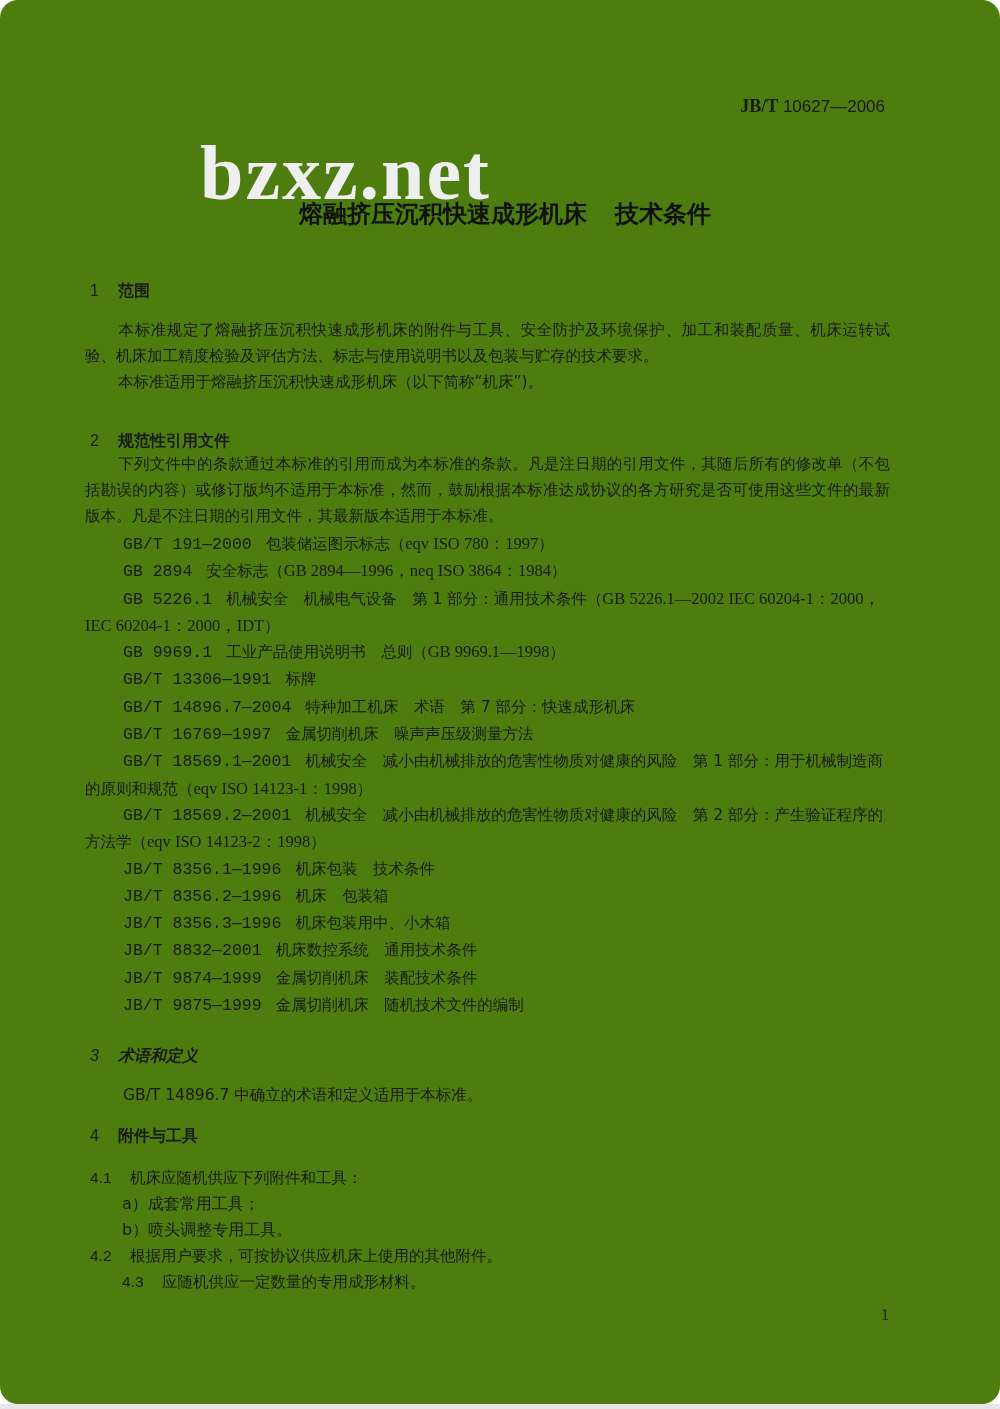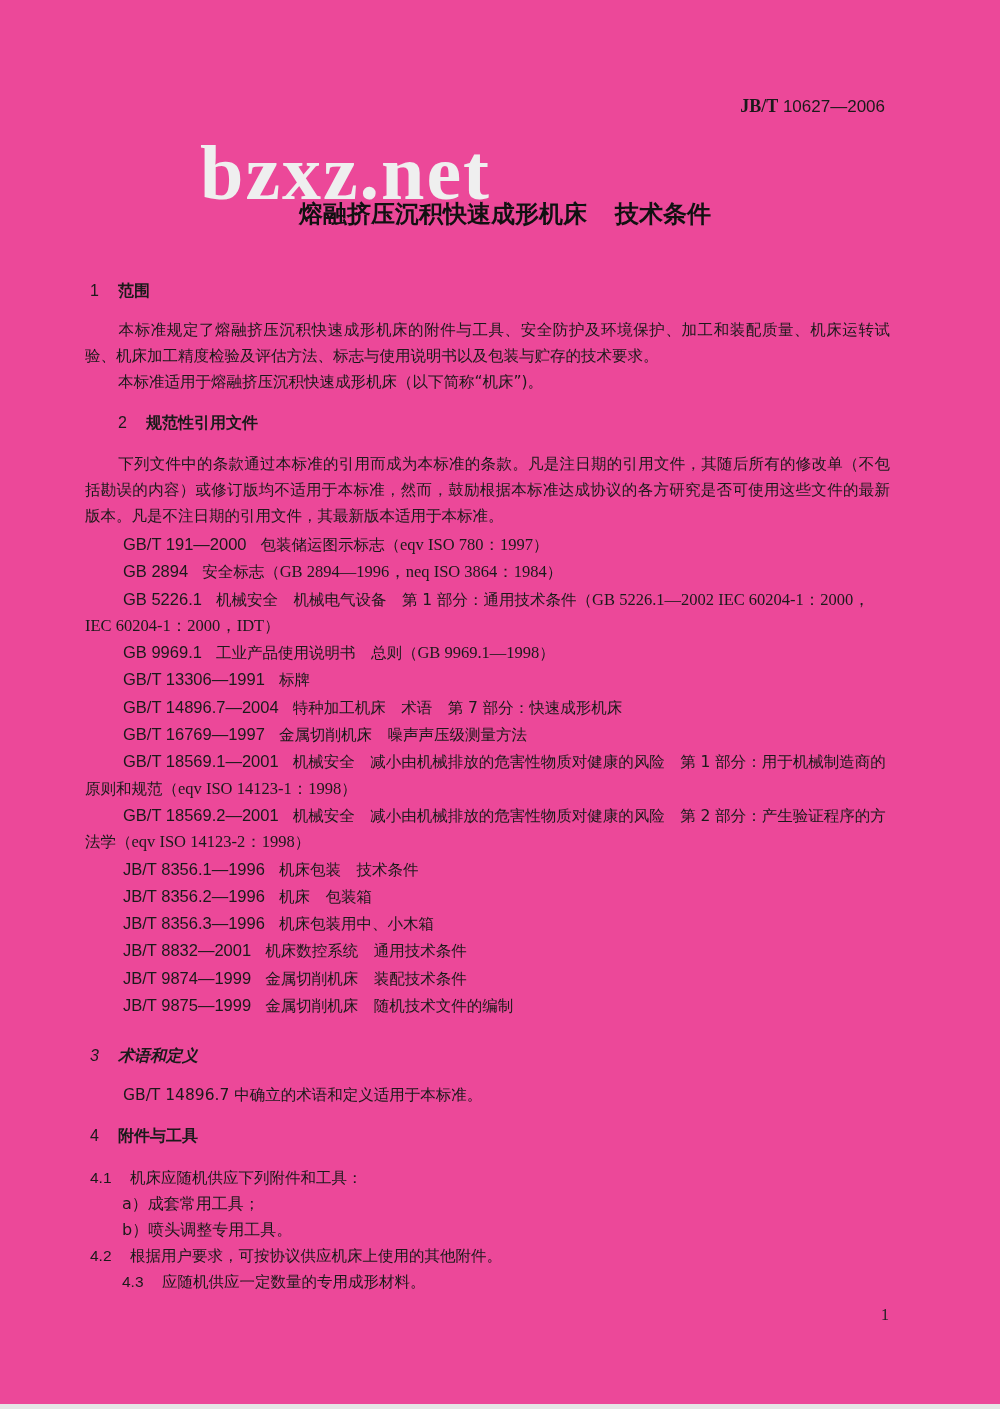--- a/index.html
+++ b/index.html
@@ -1,21 +1,21 @@
 <!DOCTYPE html>
 <html><head>
 <meta charset="utf-8">
 <style>
   html, body { margin: 0; padding: 0; }
   body {
     width: 1000px; height: 1409px; position: relative; overflow: hidden;
     background: #ffffff; color: #1a1a1a;
     font-family: "DejaVu Serif", "Liberation Serif", serif;
   }
-  .page { position: absolute; left: 0; top: 0; width: 1000px; height: 1404px; background: #ec4899; }
+  .page { position: absolute; left: 0; top: 0; width: 1000px; height: 1404px; background: #4d7c0f; border-radius: 18px; }
   .bottom-strip { position: absolute; left: 0; top: 1404px; width: 1000px; height: 5px; background: #e6e6e6; }
   .std-code {
     position: absolute; right: 115px; top: 96px;
     font-family: "Liberation Sans", "DejaVu Sans", sans-serif; font-size: 17px; color: #1a1a1a;
   }
   .std-code .prefix { font-family: "Liberation Serif", serif; font-weight: bold; font-size: 18px; }
   .watermark {
     position: absolute; left: 200px; top: 134px;
     font-family: Liberation Serif, serif; font-weight: bold; font-size: 78px;
     color: #efefef; letter-spacing: 2px; line-height: 1;
@@ -35,21 +35,21 @@
     position: absolute; left: 85px; width: 805px;
     font-family: "DejaVu Sans", sans-serif; font-size: 15.5px; line-height: 26px; color: #1a1a1a;
     text-align: justify;
   }
   .para .indent { display: inline-block; width: 33px; }
   .ref-list { position: absolute; left: 85px; top: 531px; width: 805px; }
   .ref {
     font-family: "DejaVu Sans", sans-serif; font-size: 15.5px; line-height: 26.3px; color: #1a1a1a;
   }
   .ref .indent { display: inline-block; width: 38px; }
-  .ref .code { font-family: Liberation Sans, sans-serif; font-size: 16.5px; margin-right: 14px; }
+  .ref .code { font-family: Liberation Mono, monospace; font-size: 16.5px; margin-right: 14px; }
   .ref .en { font-family: "Liberation Serif", serif; font-size: 16.5px; }
   .clause {
     position: absolute; left: 90px;
     font-family: "DejaVu Sans", sans-serif; font-size: 15.5px; color: #1a1a1a;
   }
   .clause .num { display: inline-block; width: 40px; font-family: "Liberation Sans", sans-serif; }
   .item { position: absolute; left: 122px; font-family: "DejaVu Sans", sans-serif; font-size: 16px; color: #1a1a1a; }
   .page-num { position: absolute; left: 881px; top: 1306px; font-family: "Liberation Serif", serif; font-size: 16px; color:#222; }
 </style>
 </head>
@@ -71,21 +71,21 @@
   <div class="heading" style="top:281px;">
     <span class="num">1</span><span>范围</span>
   </div>
   <div class="para" style="top:369px;">
     <span class="indent"></span><span>本标准适用于熔融挤压沉积快速成形机床（以下简称“机床”)。</span>
   </div>
   <div class="para" style="top:317px;">
     <span class="indent"></span><span>本标准规定了熔融挤压沉积快速成形机床的附件与工具、安全防护及环境保护、加工和装配质量、机床运转试验、机床加工精度检验及评估方法、标志与使用说明书以及包装与贮存的技术要求。</span>
   </div>
 
-  <div class="heading" style="top:413px;margin-left:28px;">
+  <div class="heading" style="top:431px;">
     <span class="num">2</span><span>规范性引用文件</span>
   </div>
   <div class="para" style="top:451px;">
     <span class="indent"></span><span>下列文件中的条款通过本标准的引用而成为本标准的条款。凡是注日期的引用文件，其随后所有的修改单（不包括勘误的内容）或修订版均不适用于本标准，然而，鼓励根据本标准达成协议的各方研究是否可使用这些文件的最新版本。凡是不注日期的引用文件，其最新版本适用于本标准。</span>
   </div>
 
   <div class="ref-list">
     <div class="ref"><span class="indent"></span><span class="code">GB/T 191—2000</span><span>包装储运图示标志（</span><span class="en">eqv ISO 780：1997</span><span>）</span></div>
     <div class="ref"><span class="indent"></span><span class="code">GB 2894</span><span>安全标志（</span><span class="en">GB 2894—1996，neq ISO 3864：1984</span><span>）</span></div>
     <div class="ref"><span class="indent"></span><span class="code">GB 5226.1</span><span>机械安全　机械电气设备　第 1 部分：通用技术条件（</span><span class="en">GB 5226.1—2002 IEC 60204-1：2000，IEC 60204-1：2000，IDT</span><span>）</span></div>

